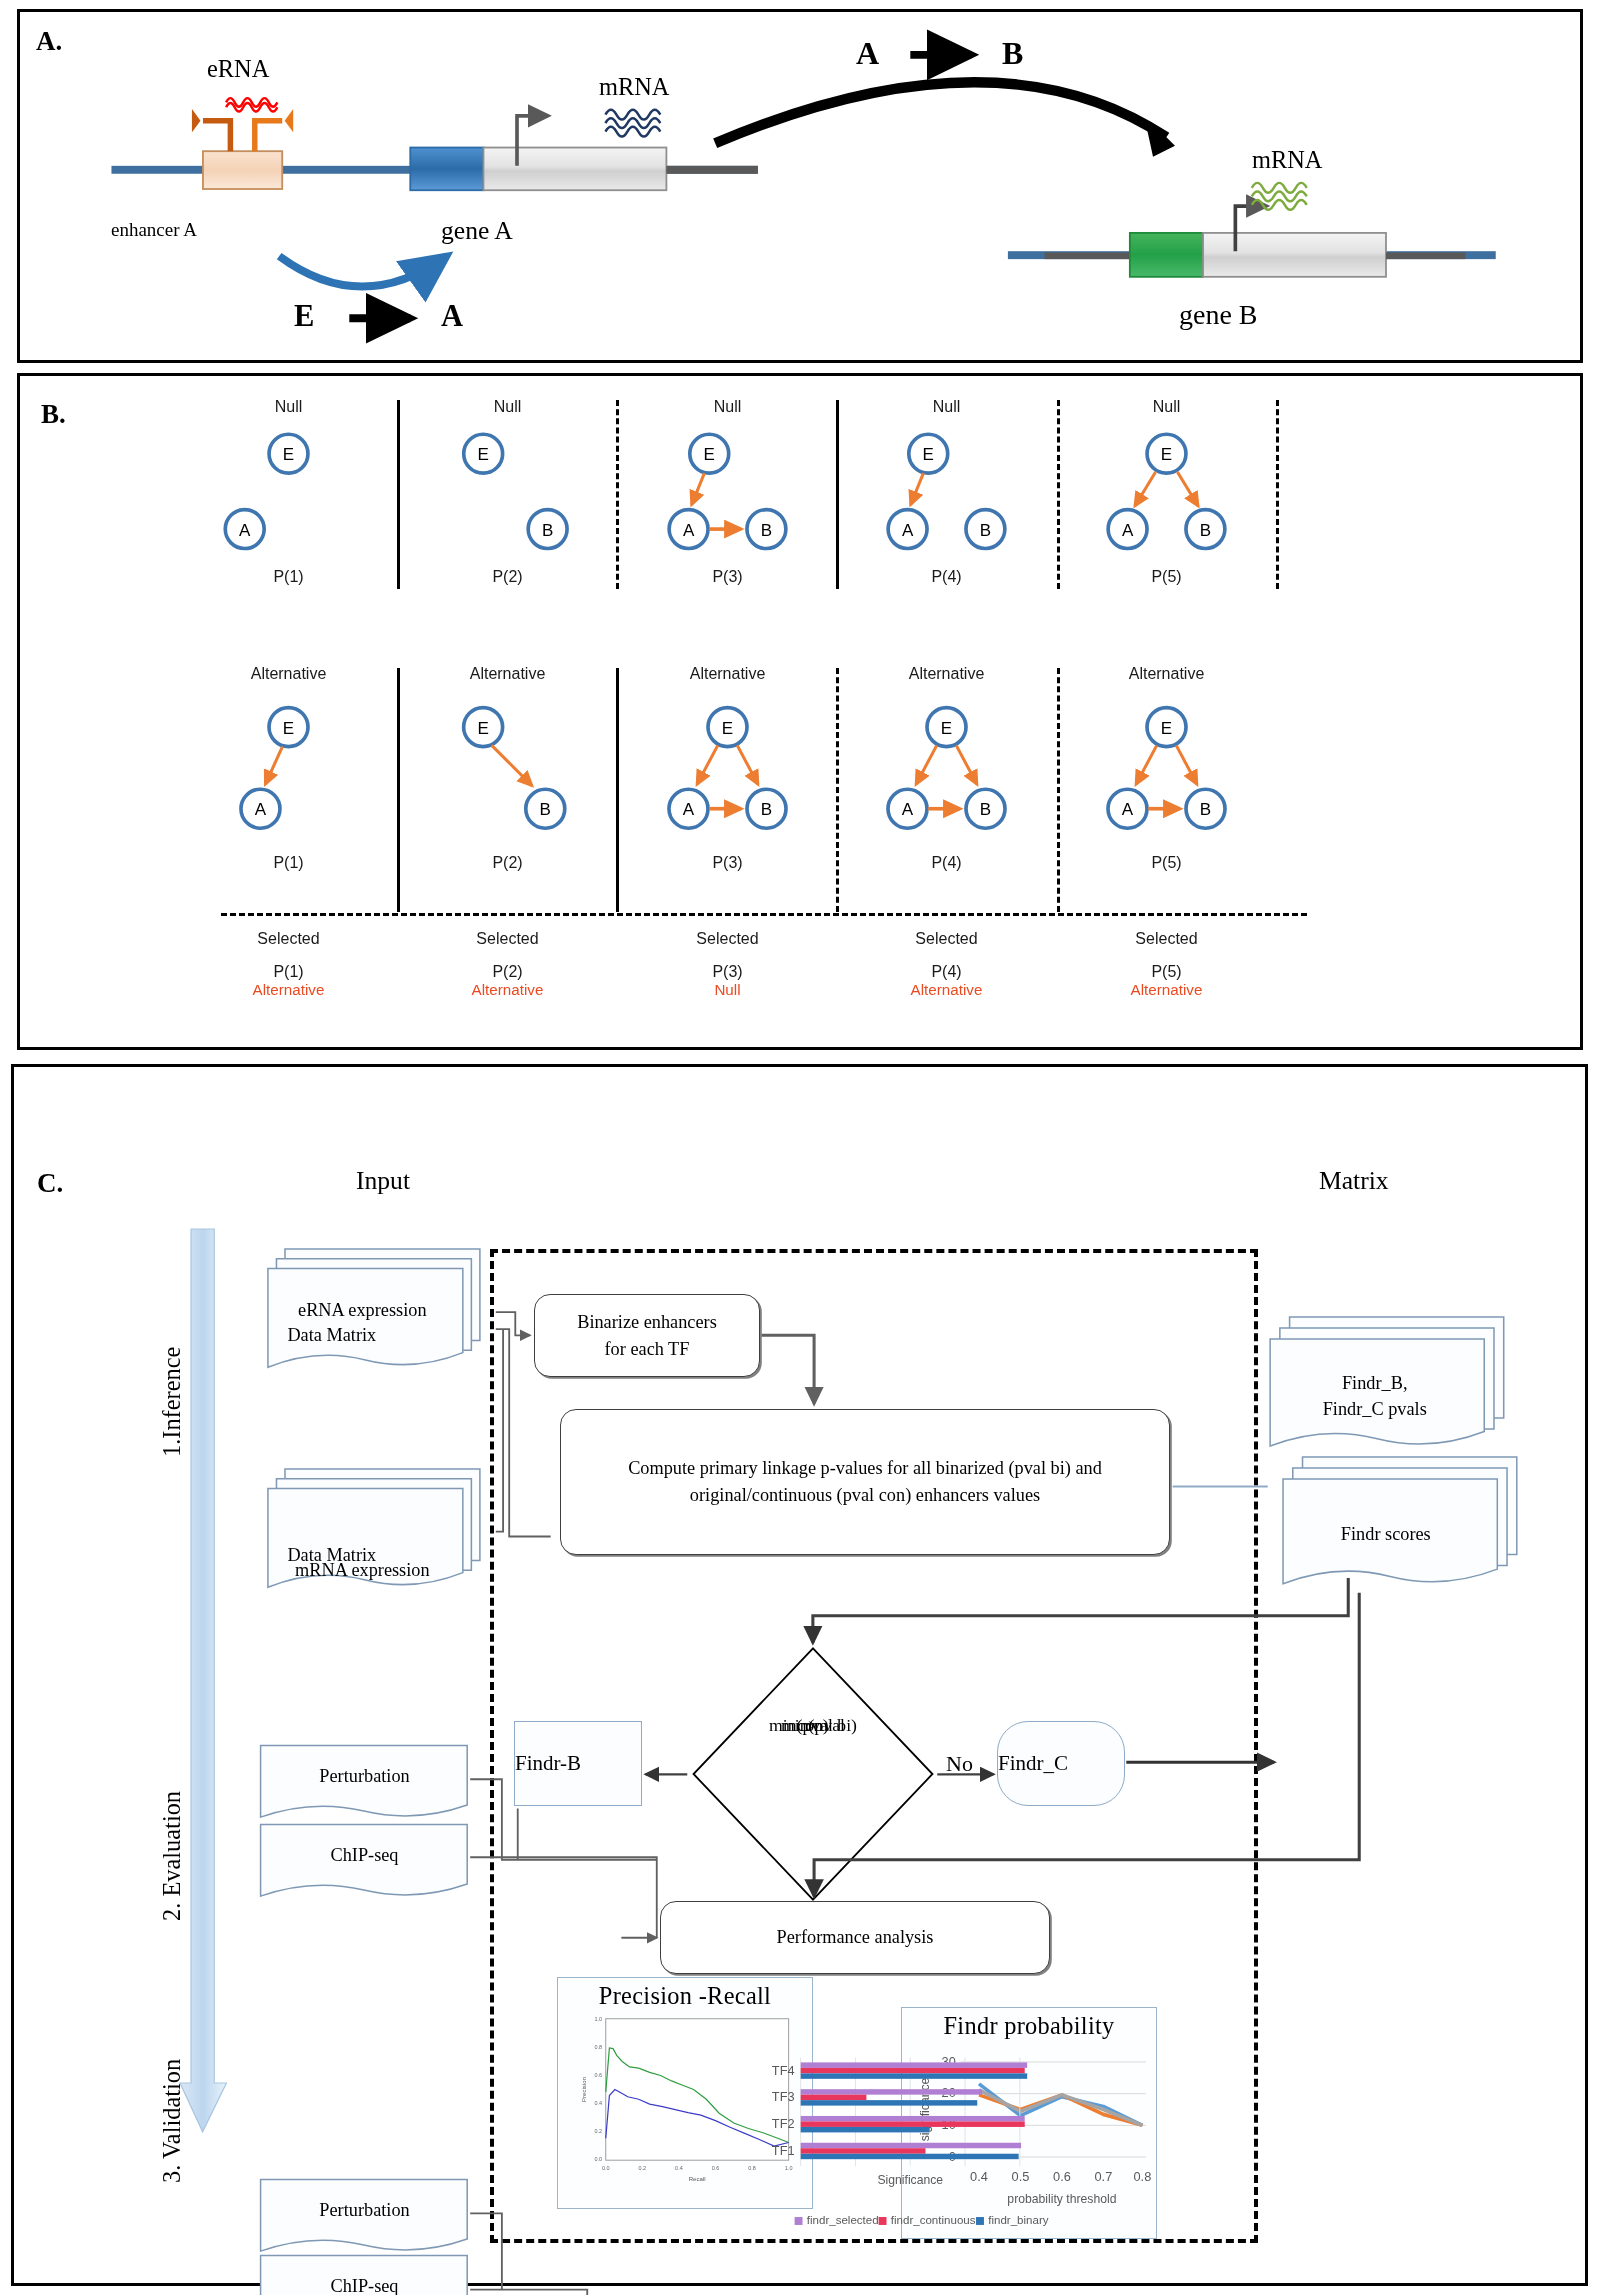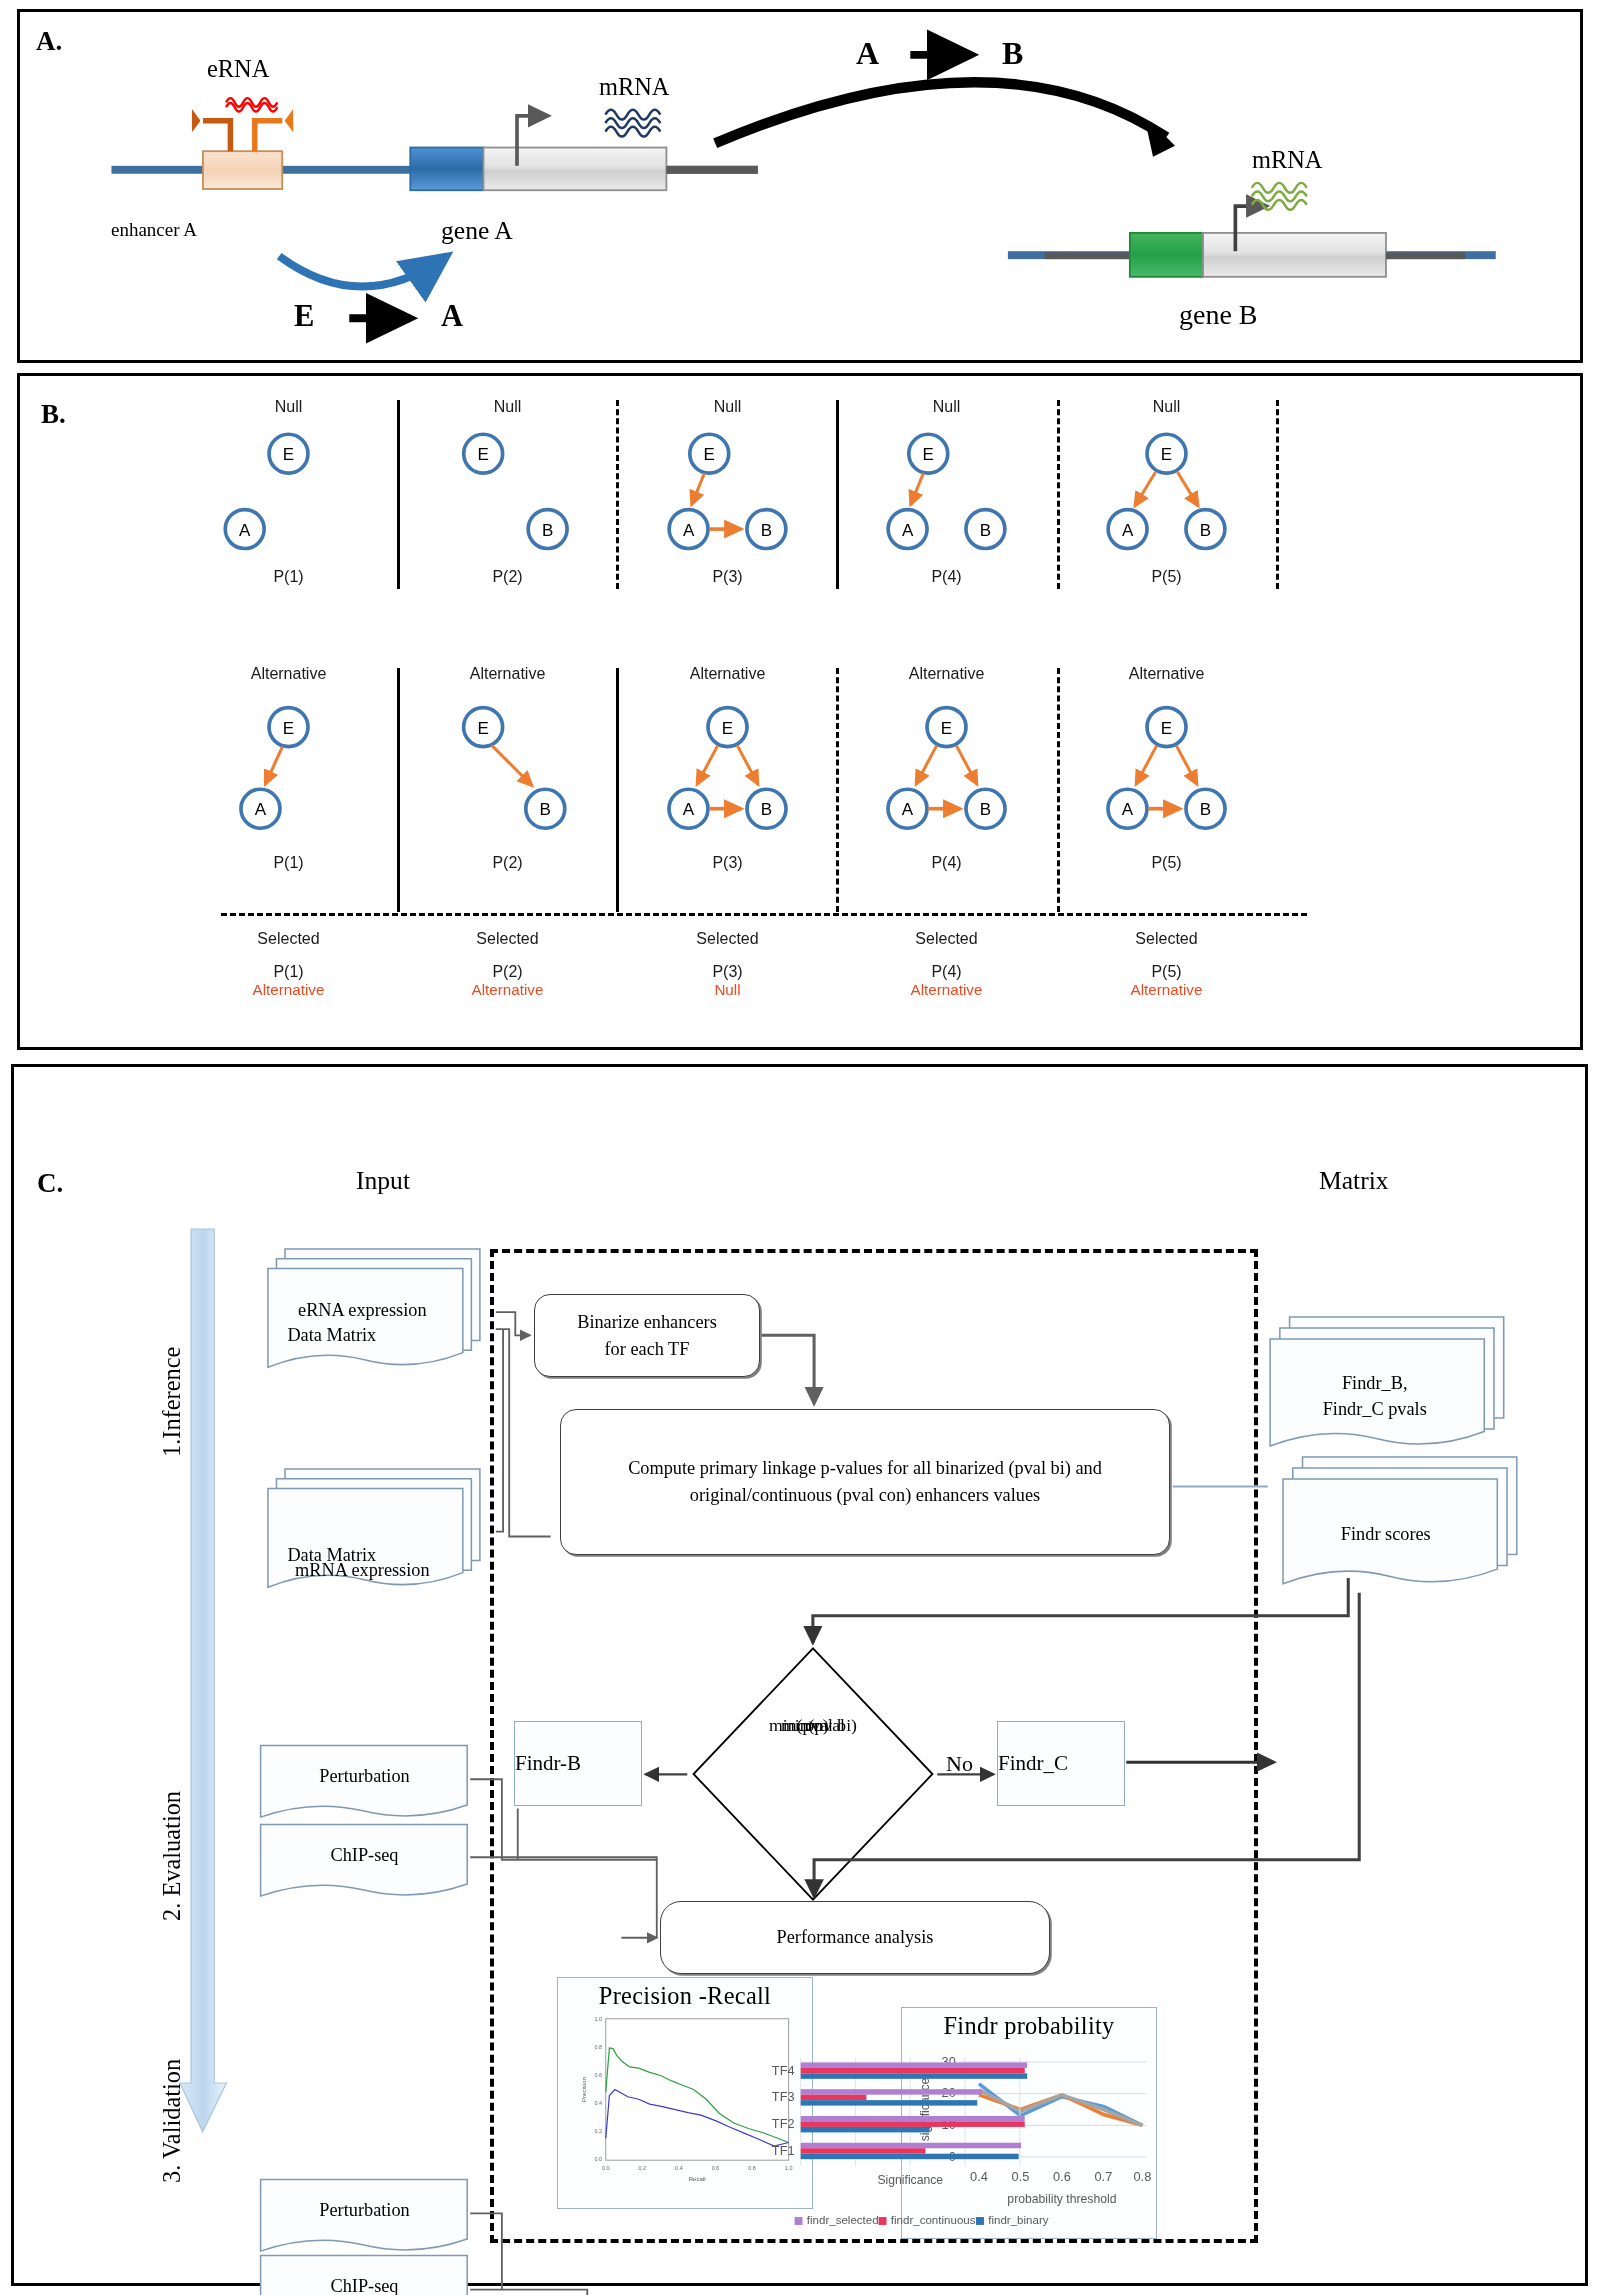--- a/index.html
+++ b/index.html
@@ -413,38 +413,38 @@
     <div class="diamond-txt">min(pval</div>
     <div class="diamond-txt">con)</div>
   </div>
 
   <div class="abs ctext" style="left:579px;top:684px;font-size:22px;">Yes</div>
   <div class="abs ctext" style="left:932px;top:684px;font-size:22px;">No</div>
 
   <div class="plainbox" style="left:500px;top:654px;width:128px;height:85px;">
     <span>Findr-B</span>
   </div>
-  <div class="plainbox" style="left:983px;top:654px;width:128px;height:85px;">
+  <div class="plainbox" style="left:983px;top:654px;width:128px;height:85px;border-radius:31px;">
     <span>Findr_C</span>
   </div>
 
   <div class="docbox" style="left:244px;top:676px;width:213px;height:79px;">
     <svg width="213" height="79" viewBox="0 0 350 130">
       <path d="M4,4 h340 v98 q-85,30 -170,10 q-85,-20 -170,10 z" fill="#fbfdff" stroke="#7f99b4" stroke-width="2.5"></path>
     </svg>
     <div class="lbl" style="top:22px;">Perturbation</div>
   </div>
   <div class="docbox" style="left:244px;top:755px;width:213px;height:79px;">
     <svg width="213" height="79" viewBox="0 0 350 130">
       <path d="M4,4 h340 v98 q-85,30 -170,10 q-85,-20 -170,10 z" fill="#fbfdff" stroke="#7f99b4" stroke-width="2.5"></path>
     </svg>
     <div class="lbl" style="top:22px;">ChIP-seq</div>
   </div>
 
-  <div class="procbox" style="left:646px;top:834px;width:390px;height:73px;border-radius:21px;">
+  <div class="procbox" style="left:646px;top:834px;width:390px;height:73px;">
     <span>Performance analysis</span>
   </div>
 
   <div class="docbox" style="left:244px;top:1110px;width:213px;height:79px;">
     <svg width="213" height="79" viewBox="0 0 350 130">
       <path d="M4,4 h340 v98 q-85,30 -170,10 q-85,-20 -170,10 z" fill="#fbfdff" stroke="#7f99b4" stroke-width="2.5"></path>
     </svg>
     <div class="lbl" style="top:22px;">Perturbation</div>
   </div>
   <div class="docbox" style="left:244px;top:1186px;width:213px;height:79px;">

